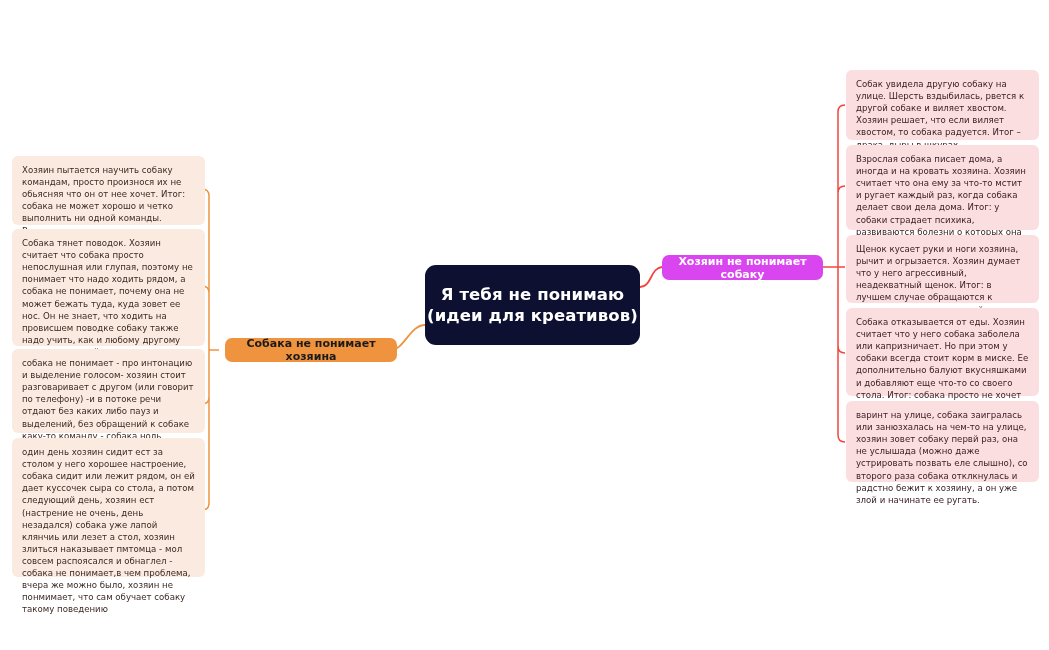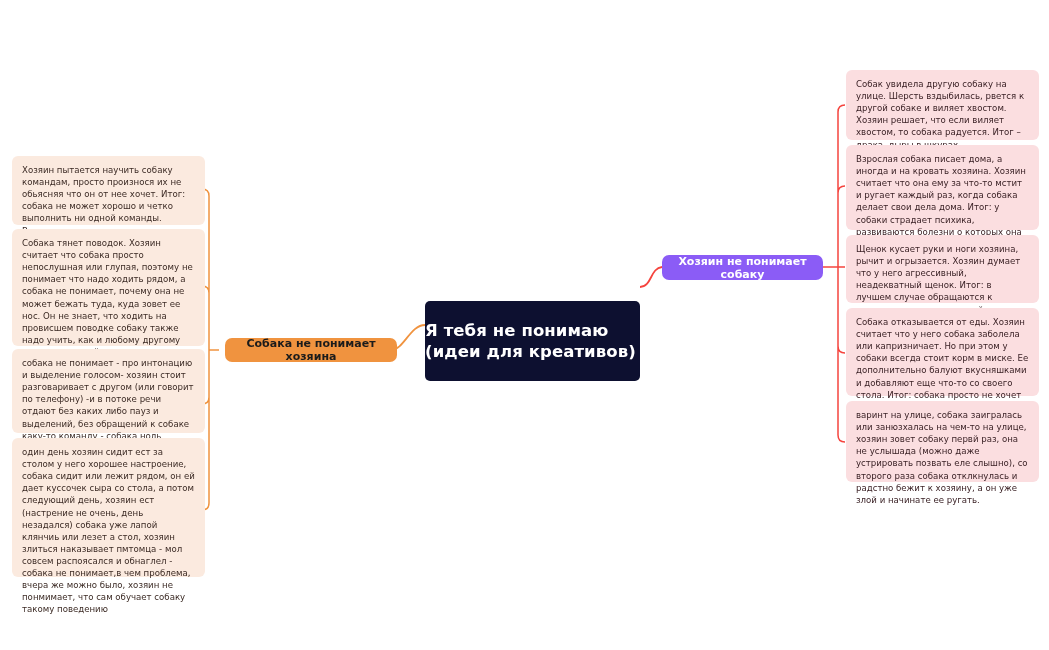--- a/index.html
+++ b/index.html
@@ -11,44 +11,44 @@
     position:relative;
   }
   #canvas{position:absolute;left:0;top:0;width:1049px;height:650px;}
   svg.links{position:absolute;left:0;top:0;width:1049px;height:650px;pointer-events:none;}
 
   .node{position:absolute;box-sizing:border-box;}
 
   
   .root{
     left:425px;top:265px;width:215px;height:80px;
-    background:#0d1030;border-radius:5px;
+    background:#0d1030;border-radius:11px;
     color:#ffffff;
     display:flex;align-items:center;justify-content:center;
+    text-align:center;
     font-size:16.5px;font-weight:bold;line-height:1.28;
     letter-spacing:.1px;
-    margin-top:36px;
   }
 
   
   .pill{
     border-radius:7px;
     display:flex;align-items:center;justify-content:center;
     text-align:center;
     font-size:11px;font-weight:bold;
     color:#ffffff;
     padding:0 10px;
   }
   .pill-left{
     left:225px;top:338px;width:172px;height:24px;
     background:#f0933f;color:#1b1b1b;
   }
   .pill-right{
     left:662px;top:255px;width:161px;height:25px;
-    background:#8b5cf6;
+    background:#d946ef;
   }
 
   
   .leaf{
     border-radius:6px;
     font-size:8.6px;
     line-height:1.41;
     color:#3b2a24;
     padding:8px 10px 8px 10px;
     box-sizing:border-box;

